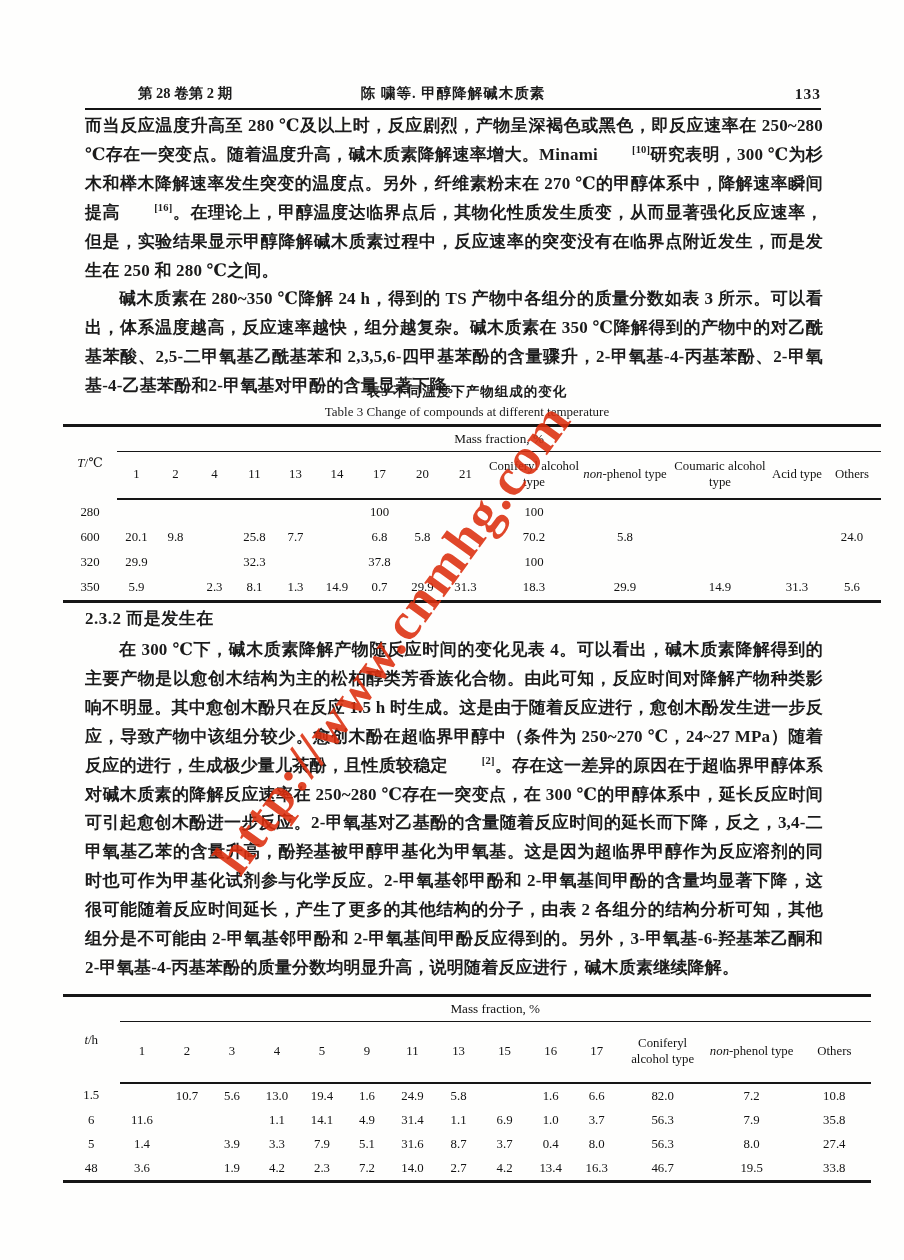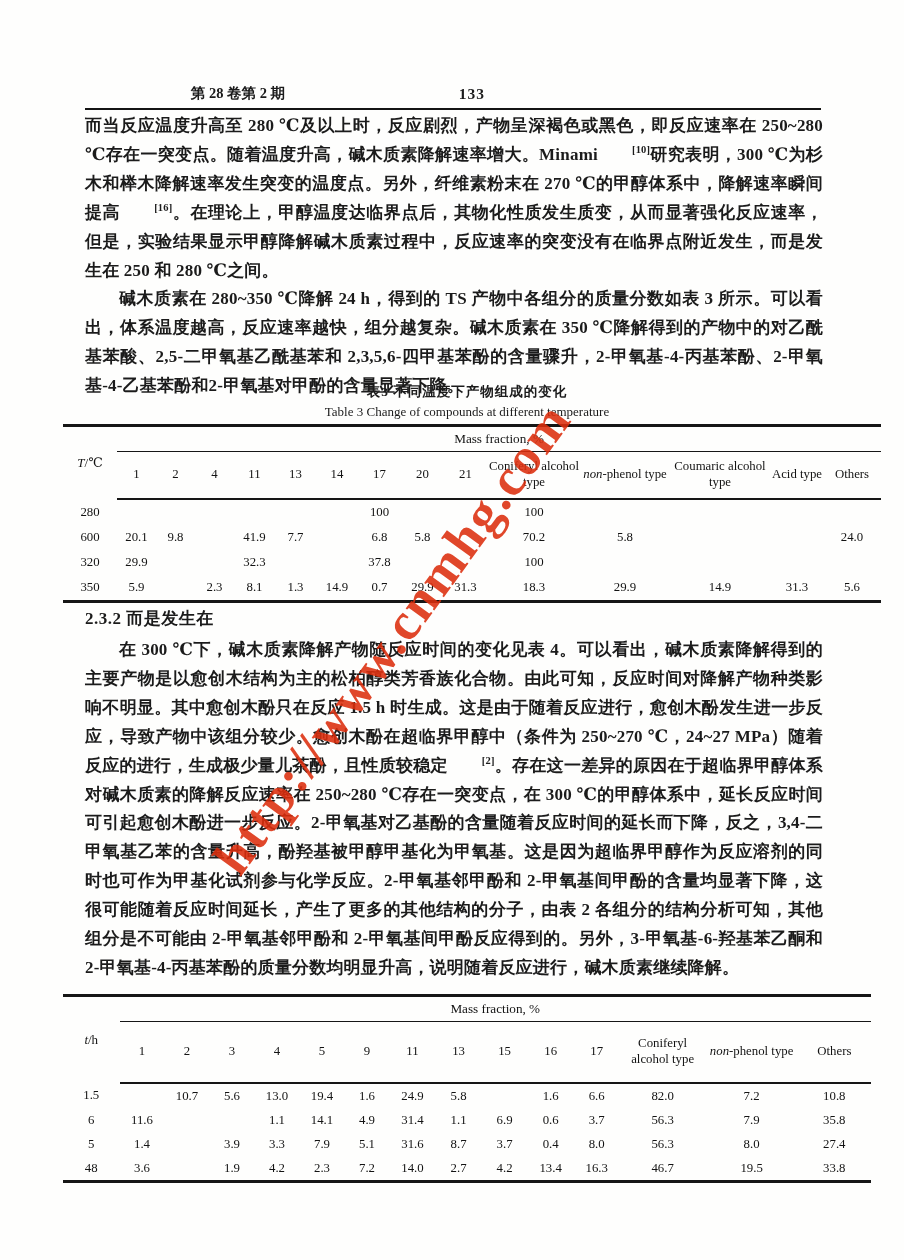--- a/index.html
+++ b/index.html
@@ -2,21 +2,21 @@
 <html lang="zh"><head>
 <meta charset="utf-8">
 <style>
   html,body{margin:0;padding:0;}
   body{background:#e8e8e8;font-family:"Liberation Serif","DejaVu Serif",serif;}
   .page{position:relative;width:904px;height:1260px;background:#fefefd;margin:0 auto;overflow:hidden;color:#1b1b1b;}
 
   
   .hdr{position:absolute;top:84px;left:85px;width:736px;display:flex;align-items:flex-end;
        border-bottom:2.2px solid #141414;padding-bottom:5px;font-size:14.5px;font-weight:600;}
-  .hdr .l{width:200px;text-align:right;}
+  .hdr .l{width:200px;text-align:center;}
   .hdr .c{flex:1;text-align:center;letter-spacing:1px;}
   .hdr .r{width:200px;text-align:right;font-size:15.5px;letter-spacing:1px;}
 
   
   .blk{position:absolute;left:85px;width:738px;font-size:17px;line-height:28.9px;
        text-align:justify;font-weight:600;letter-spacing:.2px;}
   .blk p{margin:0;}
   .indent{text-indent:2em;}
   sup{font-size:10.5px;line-height:0;padding-left:34px;}
   .sechead{position:absolute;left:85px;font-size:17px;font-weight:700;letter-spacing:.5px;}
@@ -46,20 +46,21 @@
       transform-origin:center;font-family:"Liberation Serif",serif;font-weight:700;
       font-size:53px;letter-spacing:2px;white-space:nowrap;opacity:.88;pointer-events:none;}
 </style>
 </head>
 <body>
 
 <div class="page">
 
   <div class="hdr">
     <span class="l">第 28 卷第 2 期</span>
+    <span class="c">陈 嘨等. 甲醇降解碱木质素</span>
     <span class="r">133</span>
   </div>
 
   <div class="blk" style="top:112px;">
     <p><span>而当反应温度升高至 280 ℃及以上时，反应剧烈，产物呈深褐色或黑色，即反应速率在 250~280 ℃存在一突变点。随着温度升高，碱木质素降解速率增大。Minami</span><sup>[10]</sup><span>研究表明，300 ℃为杉木和榉木降解速率发生突变的温度点。另外，纤维素粉末在 270 ℃的甲醇体系中，降解速率瞬间提高</span><sup>[16]</sup><span>。在理论上，甲醇温度达临界点后，其物化性质发生质变，从而显著强化反应速率，但是，实验结果显示甲醇降解碱木质素过程中，反应速率的突变没有在临界点附近发生，而是发生在 250 和 280 ℃之间。</span></p>
     <p class="indent">碱木质素在 280~350 ℃降解 24 h，得到的 TS 产物中各组分的质量分数如表 3 所示。可以看出，体系温度越高，反应速率越快，组分越复杂。碱木质素在 350 ℃降解得到的产物中的对乙酰基苯酸、2,5-二甲氧基乙酰基苯和 2,3,5,6-四甲基苯酚的含量骤升，2-甲氧基-4-丙基苯酚、2-甲氧基-4-乙基苯酚和2-甲氧基对甲酚的含量显著下降。</p>
   </div>
 
   <div class="tcap" style="top:383px;">
     <p class="zh">表3  不同温度下产物组成的变化</p>
@@ -123,21 +124,21 @@
             <td></td>
             <td></td>
             <td></td>
             <td></td>
           </tr>
           <tr>
             <td>600</td>
             <td>20.1</td>
             <td>9.8</td>
             <td></td>
-            <td>41.9</td>
+            <td>25.8</td>
             <td>7.7</td>
             <td></td>
             <td>6.8</td>
             <td>5.8</td>
             <td></td>
             <td>70.2</td>
             <td>5.8</td>
             <td></td>
             <td></td>
             <td>24.0</td>
@@ -250,21 +251,21 @@
             <td>6</td>
             <td>11.6</td>
             <td></td>
             <td></td>
             <td>1.1</td>
             <td>14.1</td>
             <td>4.9</td>
             <td>31.4</td>
             <td>1.1</td>
             <td>6.9</td>
-            <td>0.6</td>
+            <td>1.0</td>
             <td>3.7</td>
             <td>56.3</td>
             <td>7.9</td>
             <td>35.8</td>
           </tr>
           <tr>
             <td>5</td>
             <td>1.4</td>
             <td></td>
             <td>3.9</td>

